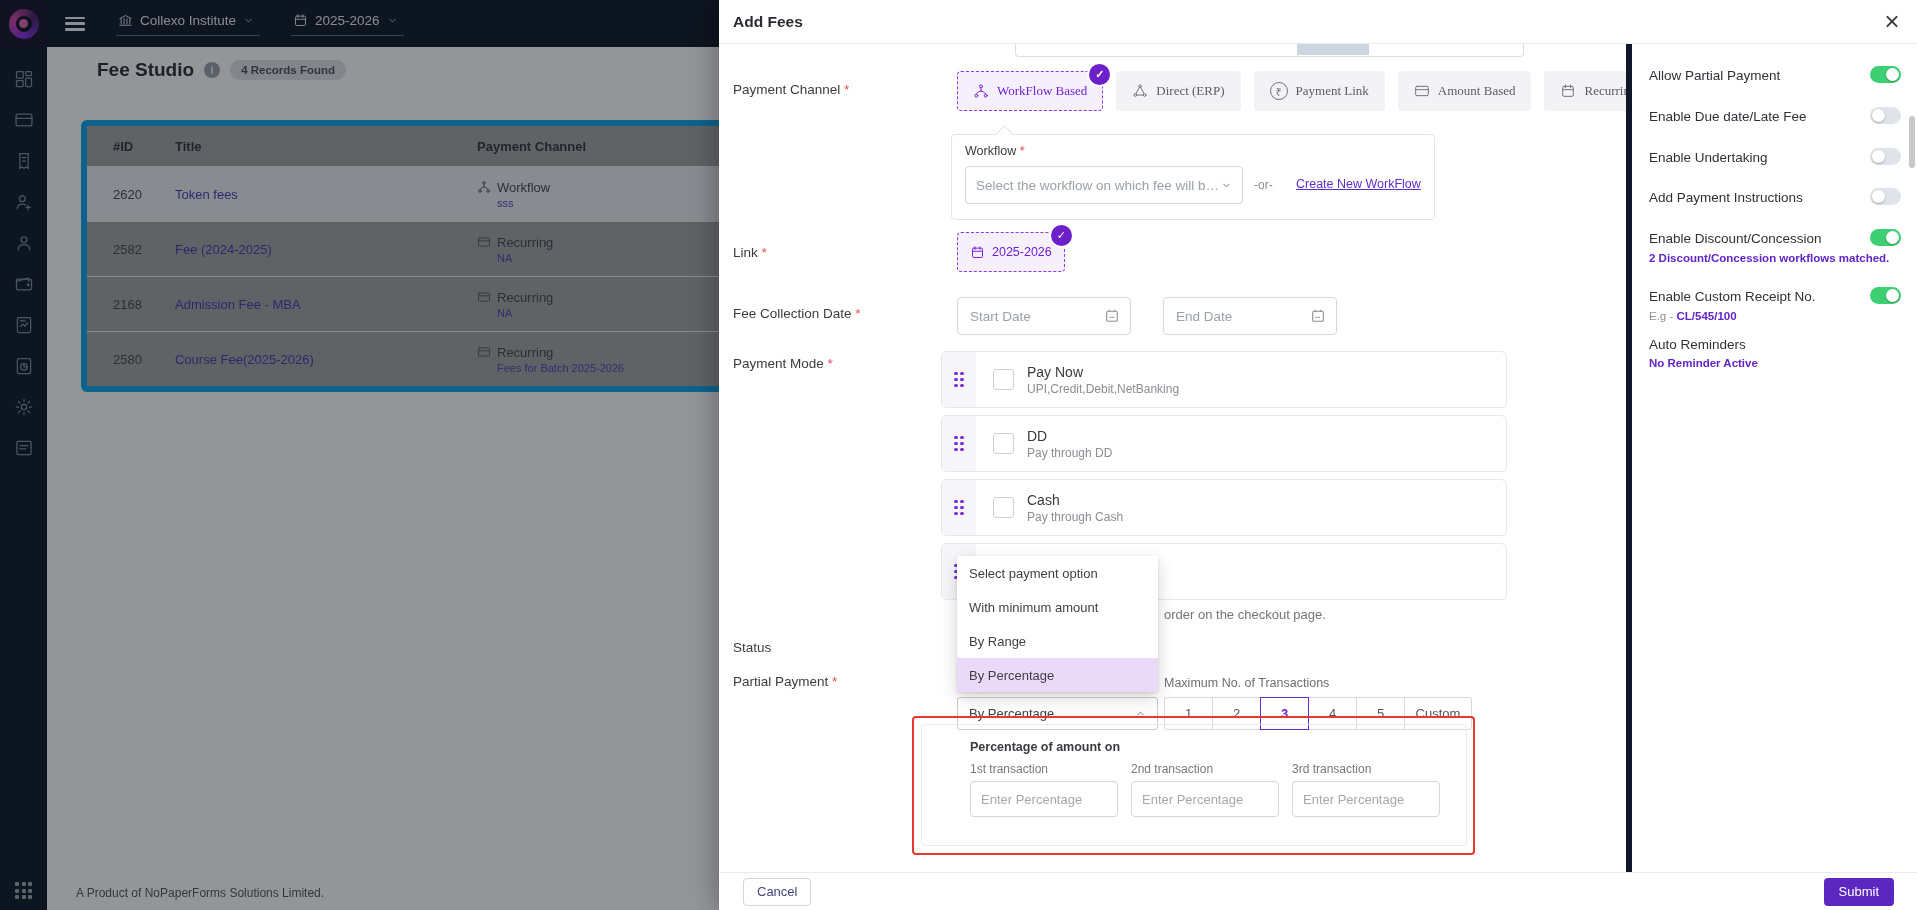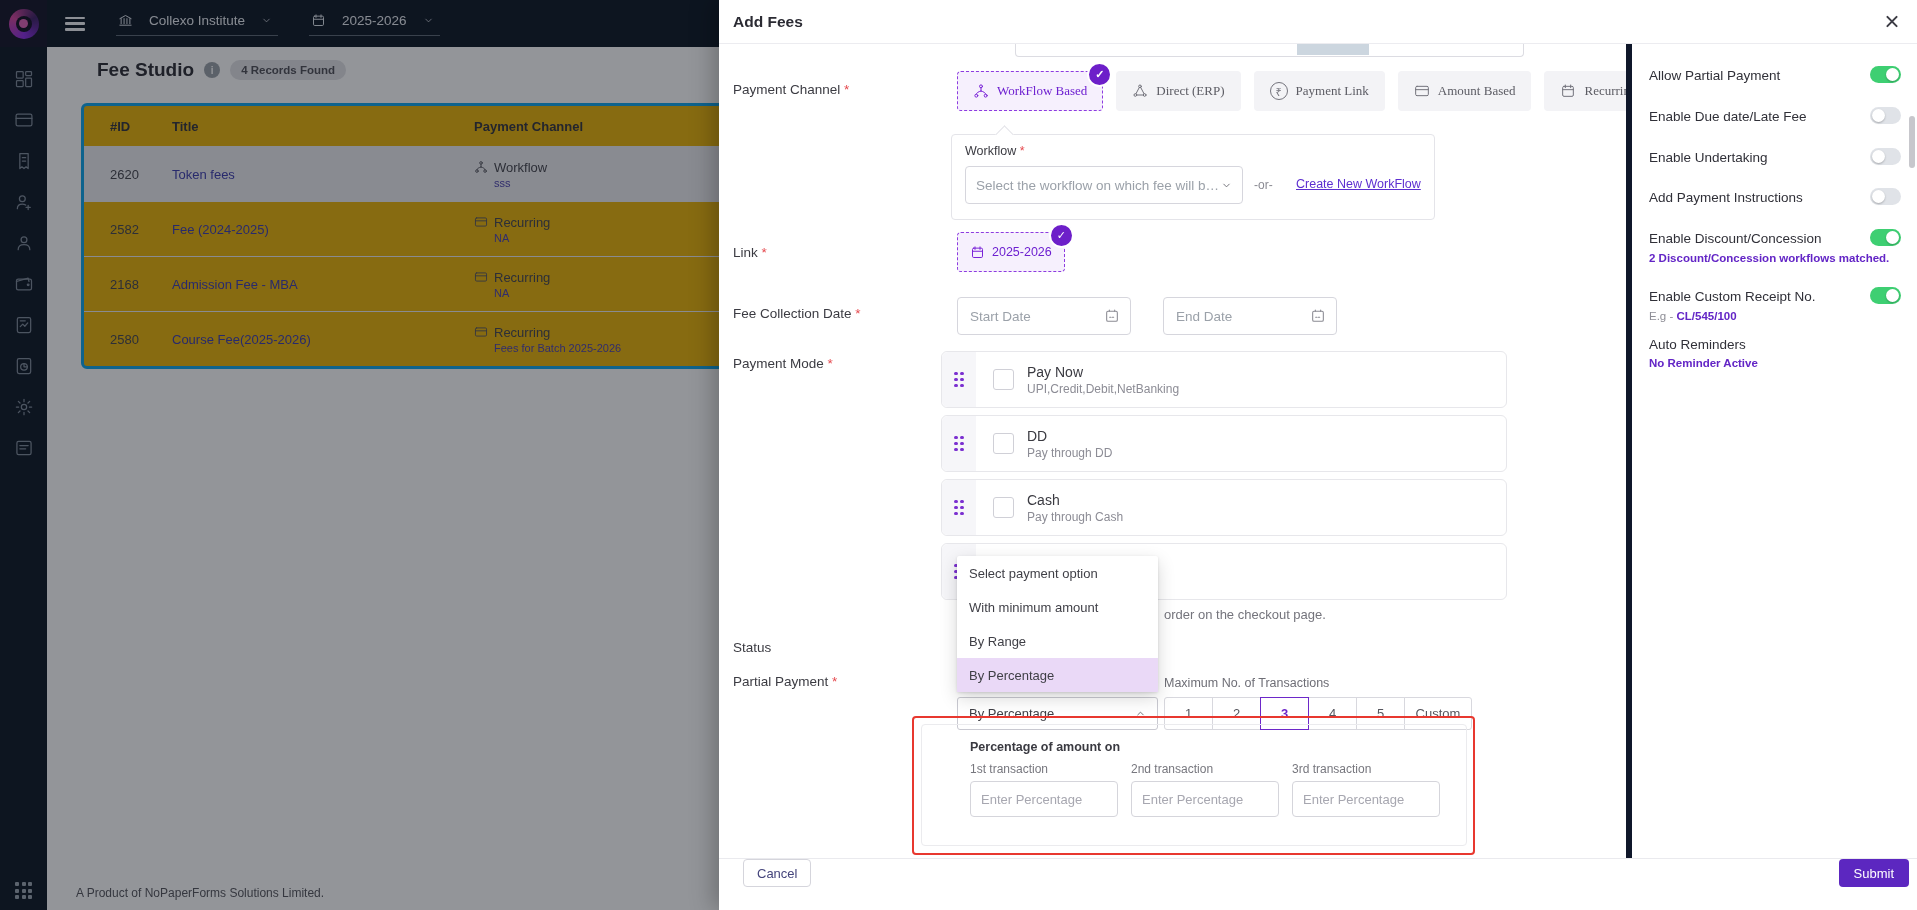--- a/index.html
+++ b/index.html
@@ -14,34 +14,34 @@
   .side-icons{display:flex;flex-direction:column;align-items:center;padding-top:22px;gap:21px;}
   .side-icons svg{width:20px;height:20px;stroke:#7f8b99;fill:none;stroke-width:1.5;stroke-linecap:round;stroke-linejoin:round;cursor:pointer;}
   .apps-bottom{position:absolute;bottom:11px;left:0;width:47px;display:flex;justify-content:center;}
   .apps-grid{display:grid;grid-template-columns:repeat(3,4px);grid-auto-rows:4px;gap:2.5px;cursor:pointer;}
   .apps-grid i{width:4px;height:4px;background:#9aa4af;border-radius:1px;}
 
   
   .topbar{position:absolute;left:47px;top:0;width:672px;height:47px;background:#0c1624;display:flex;align-items:center;color:#e7ebf0;z-index:1;}
   .burger{width:20px;height:14px;margin-left:18px;display:flex;flex-direction:column;justify-content:space-between;cursor:pointer;}
   .burger i{display:block;height:2.5px;background:#f2f4f7;border-radius:1px;}
-  .tb-dd{display:flex;align-items:center;gap:16px;font-size:13.5px;padding:2px 6px 7px 2px;border-bottom:1px solid #5c6673;cursor:pointer;}
+  .tb-dd{display:flex;align-items:center;gap:7px;font-size:13.5px;padding:2px 6px 7px 2px;border-bottom:1px solid #5c6673;cursor:pointer;}
   .tb-dd svg{width:15px;height:15px;stroke:#dfe5ec;fill:none;stroke-width:1.6;stroke-linecap:round;}
   .tb-dd .chev{width:11px;height:11px;}
   .dd-inst{margin-left:31px;}
   .dd-sess{margin-left:31px;}
 
   
   .content{position:absolute;left:47px;top:47px;width:672px;height:863px;background:#fff;z-index:1;}
   .page-head{position:absolute;left:50px;top:12px;display:flex;align-items:center;gap:10px;}
   .page-title{font-size:19px;font-weight:700;color:#2c2c34;}
   .info-dot{width:16px;height:16px;border-radius:50%;background:#9aa1a8;color:#fff;font-size:10px;font-weight:700;display:flex;align-items:center;justify-content:center;cursor:pointer;}
   .info-dot::after{content:"i";}
   .records-badge{background:#e2e2e6;border-radius:10px;padding:4px 11px;font-size:11.5px;font-weight:700;color:#4f4f57;}
-  .fee-table{position:absolute;left:34px;top:56px;width:1100px;border:3px solid #0ea5e9;border-radius:6px;background:#eab308;overflow:hidden;}
+  .fee-table{position:absolute;left:34px;top:73px;width:1100px;border:6px solid #0ea5e9;border-radius:6px;background:#a3a3a3;overflow:hidden;}
   .t-head{display:flex;height:40px;align-items:center;font-size:13px;font-weight:700;color:#33333b;}
   .c-id{width:88px;padding-left:26px;box-sizing:border-box;}
   .c-title{width:302px;}
   .c-chan{flex:1;}
   .t-row{display:flex;height:54px;align-items:center;border-top:1px solid #ededf0;font-size:13px;color:#45454d;cursor:pointer;}
   .t-row.hl{background:#ededf1;}
   .row-link{color:#3c3cae;}
   .chan-cell{display:flex;flex-direction:column;gap:2px;}
   .chan-line{display:flex;align-items:center;gap:6px;}
   .chan-line svg{width:14px;height:14px;stroke:#55555e;fill:none;stroke-width:1.6;stroke-linecap:round;stroke-linejoin:round;}
@@ -130,21 +130,21 @@
   .red-box{position:absolute;left:193px;top:716px;width:563px;height:139px;border:2px solid #e8382f;border-radius:4px;z-index:5;box-sizing:border-box;}
   .red-inner{position:absolute;left:7px;right:6px;top:6px;bottom:7px;border:1px solid #ebebee;border-radius:4px;}
   .pct-head{position:absolute;left:56px;top:22px;font-size:12.5px;font-weight:700;color:#3a3a41;}
   .pct-group{position:absolute;top:44px;display:flex;flex-direction:column;gap:5px;}
   .pg0{left:56px;} .pg1{left:217px;} .pg2{left:378px;}
   .pct-label{font-size:12px;color:#77777e;}
   .pct-input{width:148px;height:36px;border:1px solid #d5d5db;border-radius:4px;padding:0 10px;font-size:13px;color:#3b3b42;outline:none;box-sizing:border-box;font-family:inherit;}
   .pct-input::placeholder{color:#a7a7b0;}
 
   
-  .m-footer{position:absolute;left:0;right:0;bottom:0;height:52px;border-top:1px solid #eaeaee;background:#fff;display:flex;align-items:flex-start;justify-content:space-between;padding:0 8px 0 24px;box-sizing:border-box;z-index:4;}
+  .m-footer{position:absolute;left:0;right:0;bottom:0;height:38px;border-top:1px solid #eaeaee;background:#fff;display:flex;align-items:center;justify-content:space-between;padding:0 23px 0 24px;box-sizing:border-box;z-index:4;}
   .btn-cancel{height:28px;padding:0 13px;border:1px solid #d5d5dc;border-radius:4px;background:#fff;color:#45457c;font-size:13px;cursor:pointer;font-family:inherit;}
   .btn-submit{height:28px;padding:0 15px;border:none;border-radius:4px;background:#5c27c0;color:#fff;font-size:13px;cursor:pointer;font-family:inherit;}
 
   
   .settings{position:absolute;left:907px;top:43px;width:291px;bottom:38px;border-left:6px solid #0f172a;background:#fff;}
   .sp-item{position:absolute;left:17px;right:22px;height:20px;}
   .sp-label{font-size:13.5px;color:#303038;}
   .toggle{position:absolute;right:0;top:0;width:31px;height:17px;border-radius:9px;background:#e0e3e8;cursor:pointer;}
   .toggle::after{content:"";position:absolute;top:2px;left:2px;width:13px;height:13px;border-radius:50%;background:#fff;box-shadow:0 1px 2px rgba(0,0,0,0.25);}
   .toggle.on{background:#3ecf72;}

